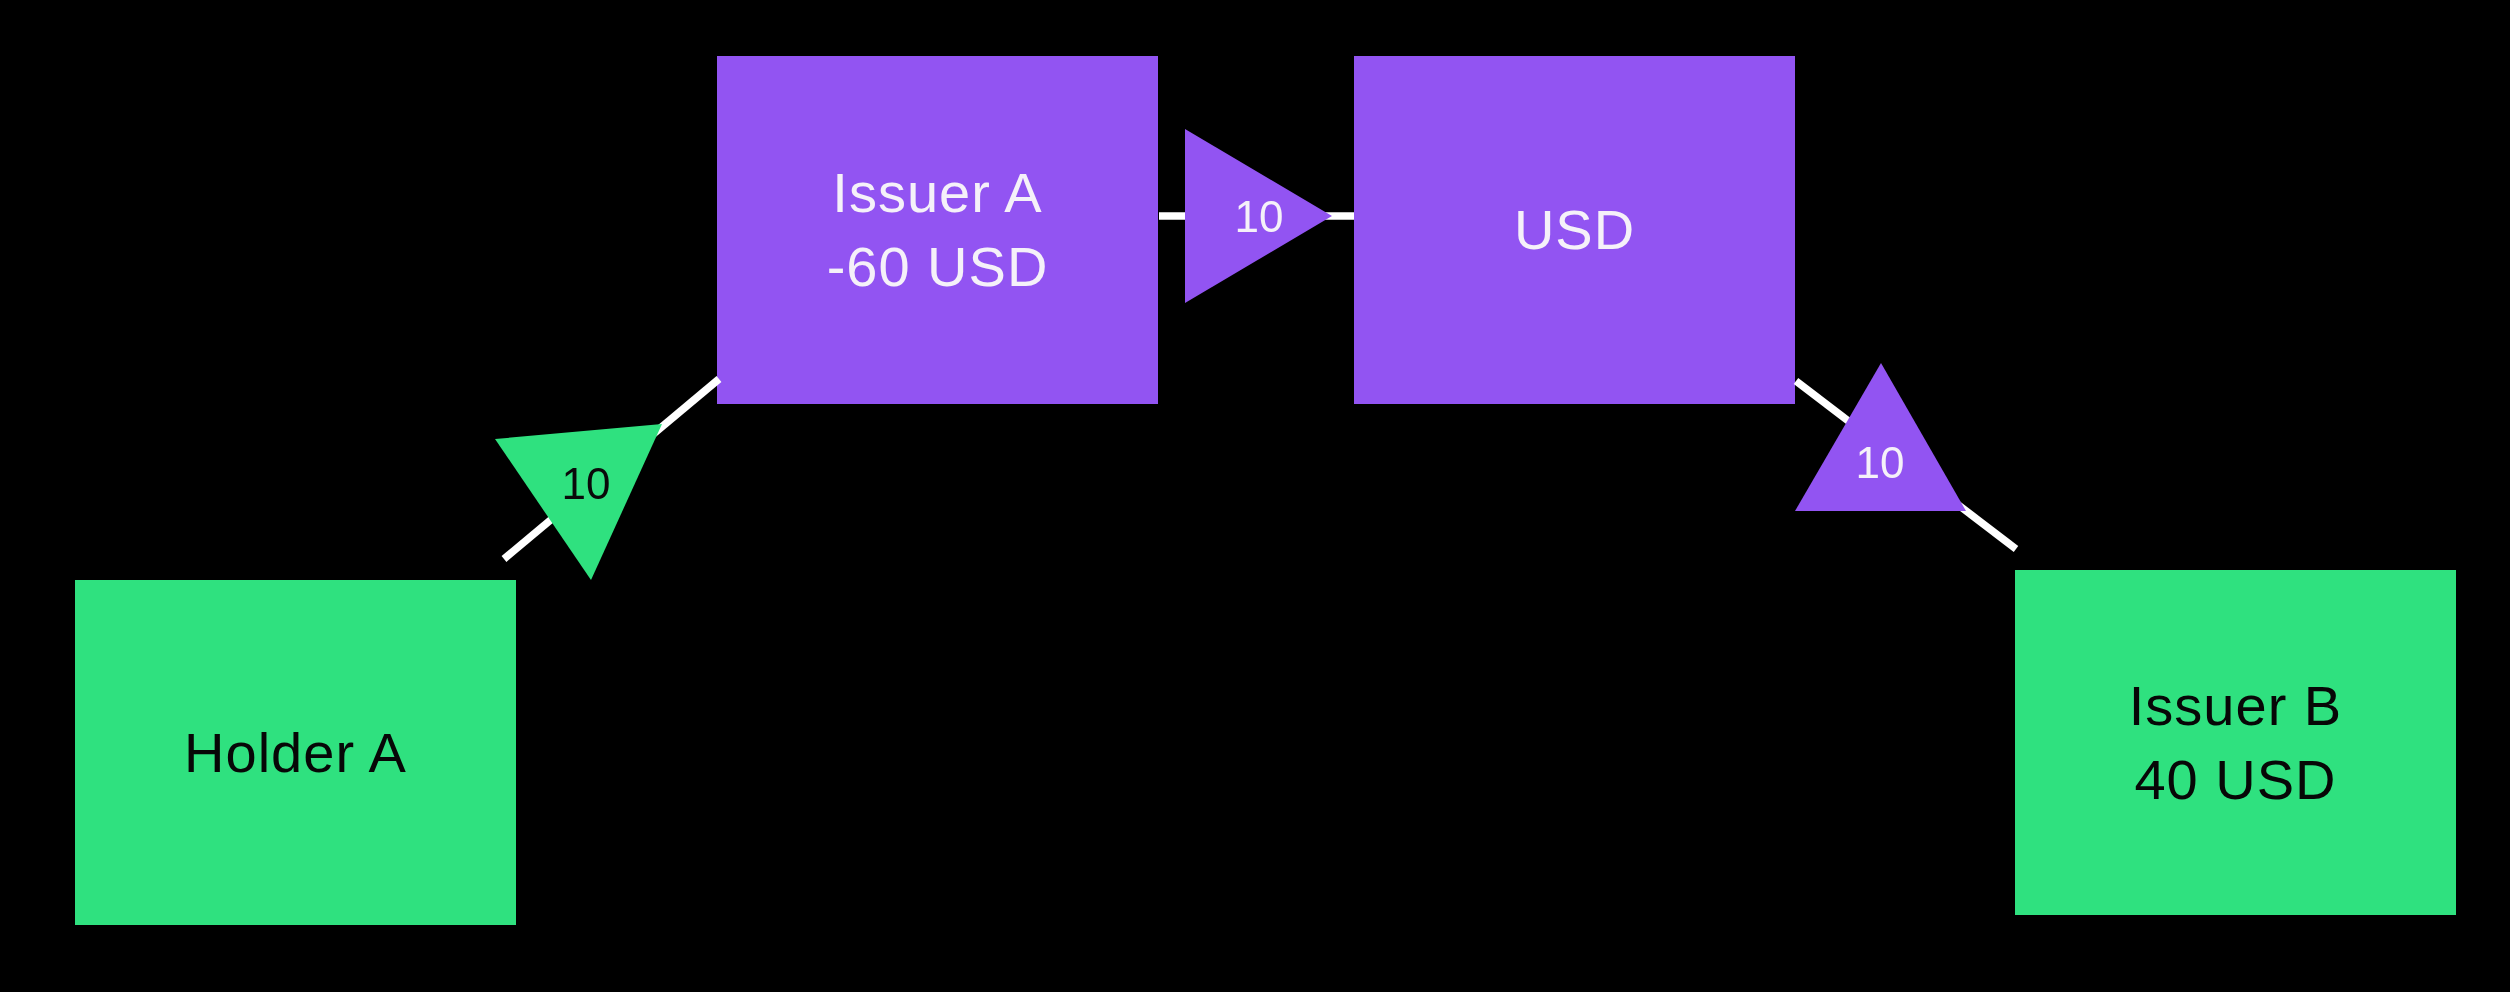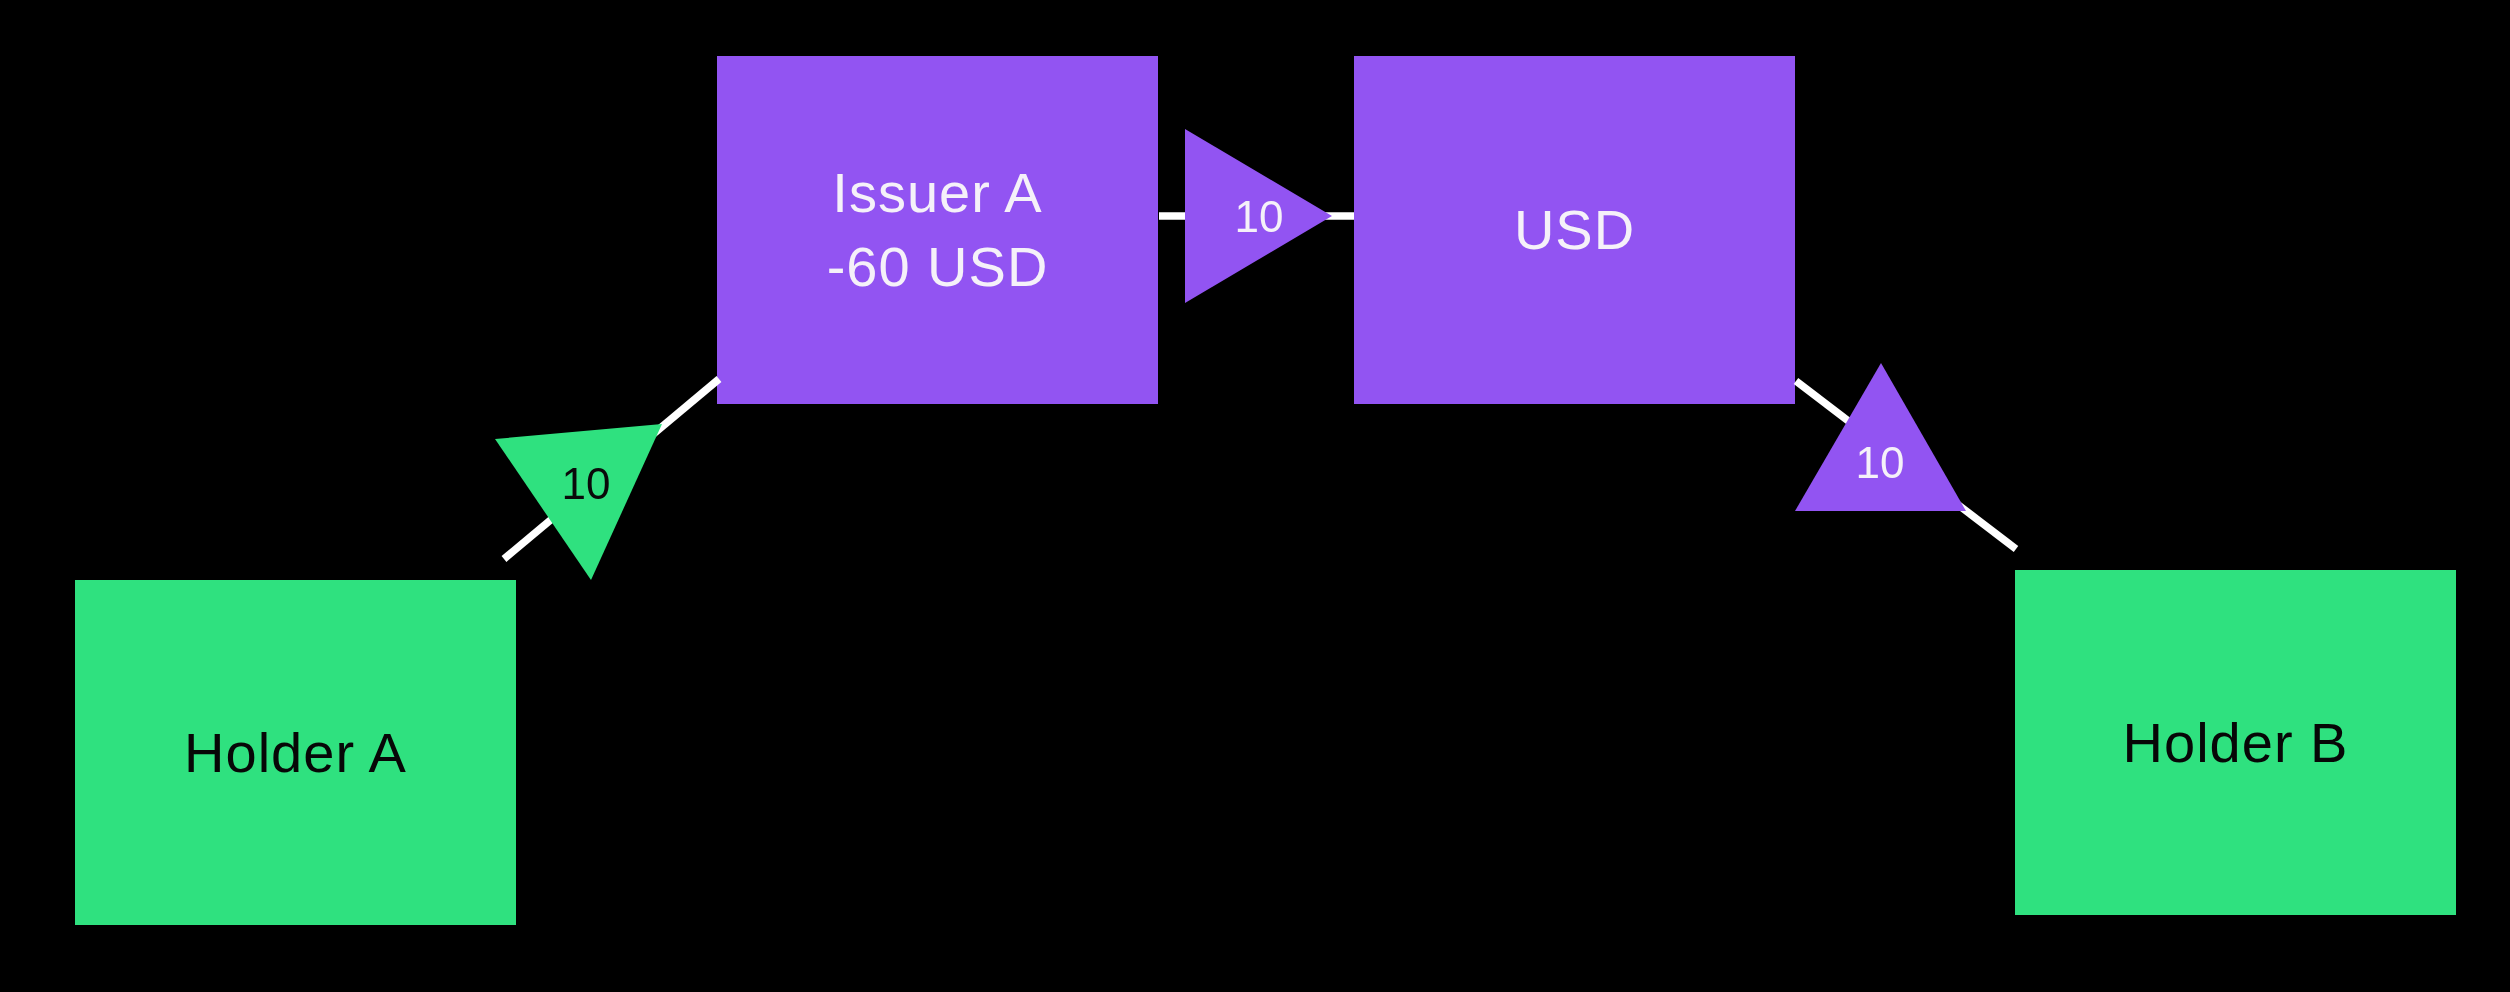--- a/index.html
+++ b/index.html
@@ -77,21 +77,22 @@
 
   <div class="node issuer node-issuer-b">
     <span>USD</span>
   </div>
 
   <div class="node holder node-holder-a">
     <span>Holder A</span>
   </div>
 
   <div class="node holder node-holder-b">
-    <span>Holder B</span>
+    <span>Issuer B</span>
+    <span>40 USD</span>
   </div>
 
   <svg class="overlay" viewBox="0 0 2510 992">
 
     <line class="edge-line" x1="504" y1="559" x2="719" y2="379"></line>
     <line class="edge-line" x1="1159" y1="216" x2="1354" y2="216"></line>
     <line class="edge-line" x1="1796" y1="381" x2="2016" y2="549"></line>
 
     <polygon class="arrow-green" points="495,439 662,424 591,580"></polygon>
     <polygon class="arrow-purple" points="1185,129 1185,303 1332,216"></polygon>

